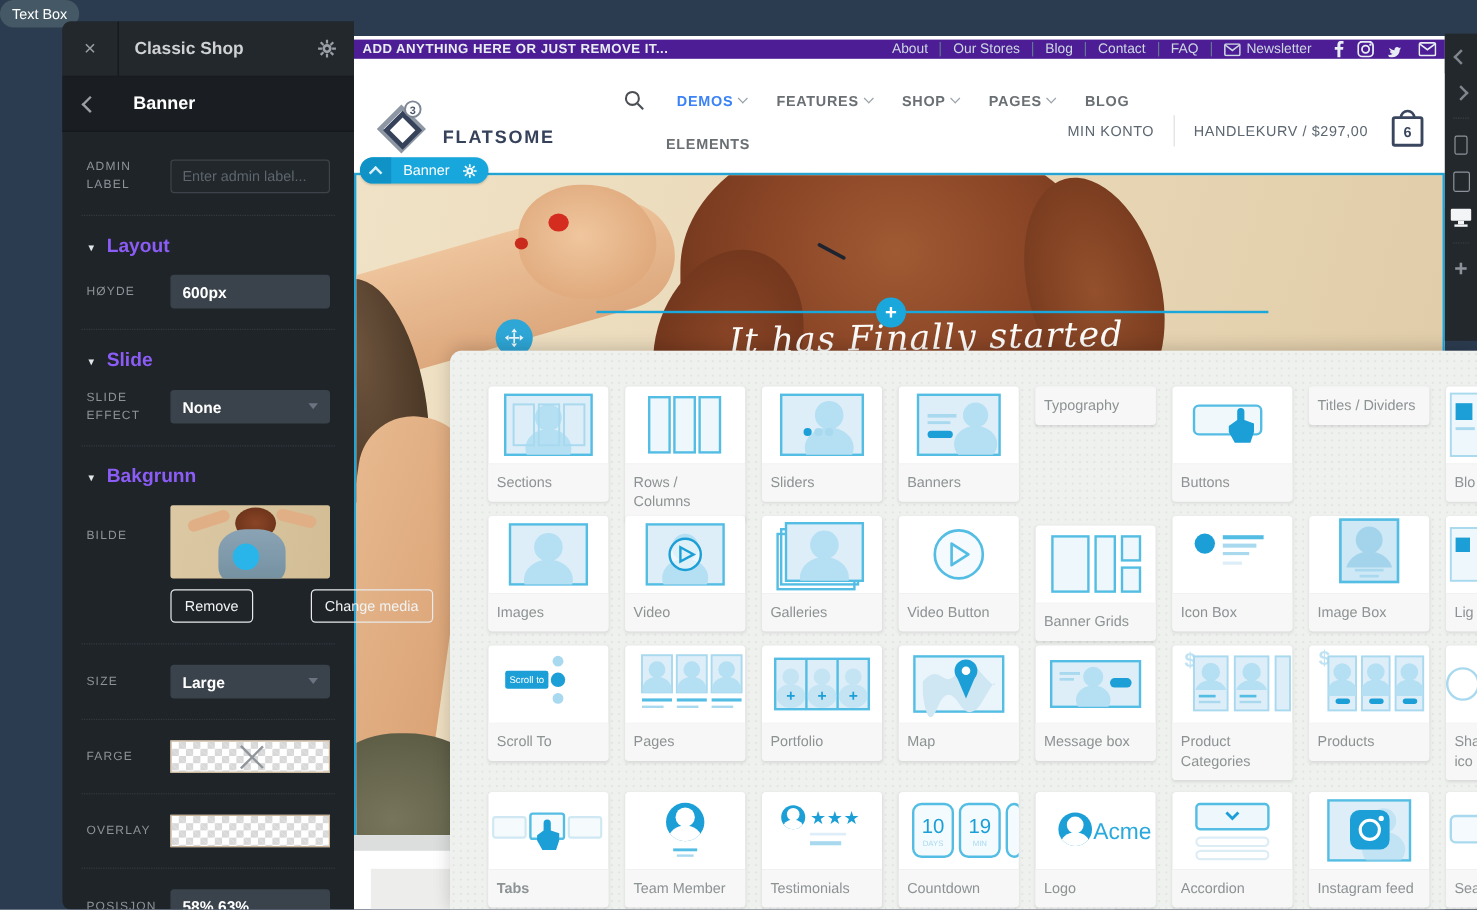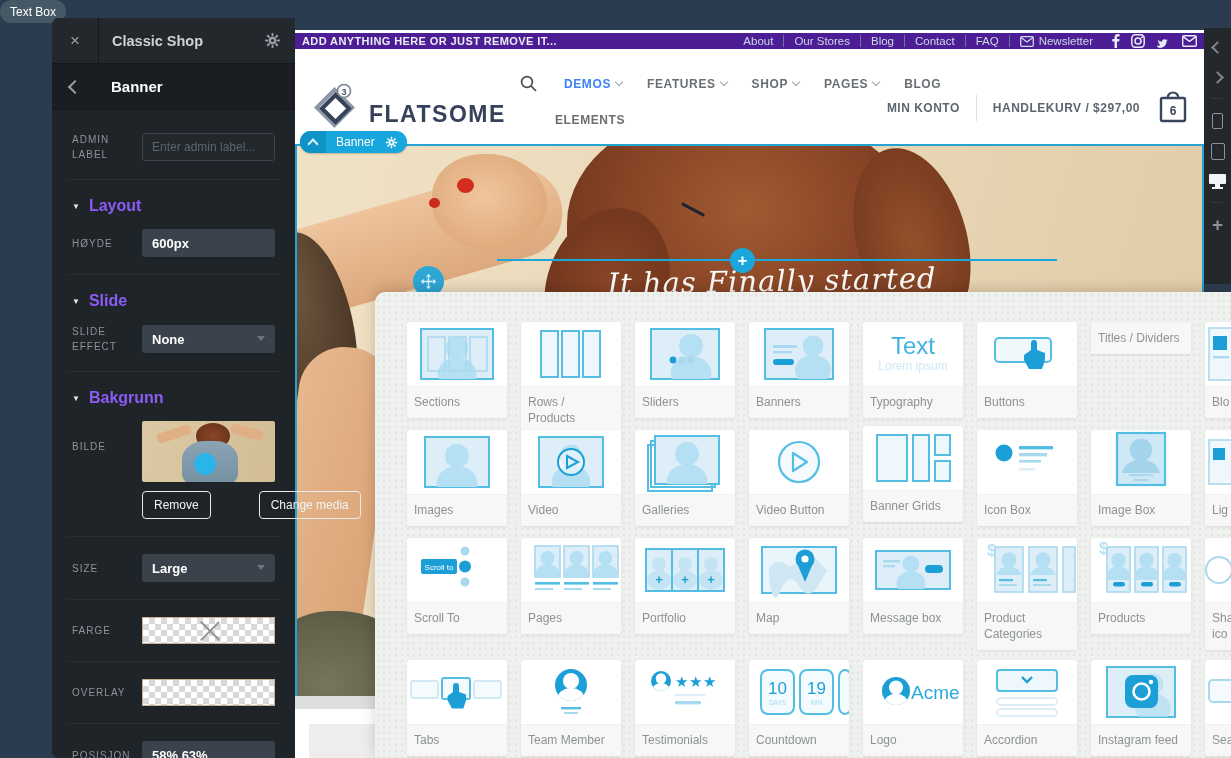--- a/index.html
+++ b/index.html
@@ -11,28 +11,28 @@
   #topbar{position:absolute;left:0;top:3px;width:100%;height:16px;background:#4c1d95;display:flex;align-items:center;justify-content:space-between;padding:0 7px;box-sizing:border-box;}
   #topbar .msg{color:#e9eef3;font-size:11px;font-weight:bold;letter-spacing:.4px;}
   #topbar .right{display:flex;align-items:center;gap:0;}
   #topbar .tlink{color:#cdd8e2;font-size:11.5px;padding:0 10px;cursor:pointer;}
   #topbar .sep{width:1px;height:12px;background:#62788e;}
   #topbar .news{display:flex;align-items:center;gap:5px;color:#cdd8e2;font-size:11.5px;padding:0 10px;}
   #topbar .socials{display:flex;align-items:center;gap:11px;margin-left:8px;}
 
   #siteheader{position:absolute;left:0;top:31px;width:100%;height:113px;background:#fff;}
   #logo{position:absolute;left:16px;top:20px;display:flex;align-items:center;gap:10px;}
-  #logo .logotext{font-size:23px;font-weight:800;letter-spacing:1.5px;color:#36415a;margin-top:14px;}
+  #logo .logotext{font-size:15px;font-weight:800;letter-spacing:1.5px;color:#36415a;margin-top:14px;}
   #menurow1{position:absolute;left:225px;top:14px;display:flex;align-items:center;gap:25px;}
   .menuitem{font-size:12px;font-weight:bold;color:#6a6f73;letter-spacing:.6px;display:flex;align-items:center;cursor:pointer;}
   .menuitem.active{color:#3b82f6;}
   .caret{display:inline-block;width:5px;height:5px;border-right:1.5px solid #9aa2a8;border-bottom:1.5px solid #9aa2a8;transform:rotate(45deg);margin-left:5px;margin-top:-3px;}
   #menurow2{position:absolute;left:260px;top:52px;}
   #hdr-right{position:absolute;right:14px;top:26px;display:flex;align-items:center;gap:16px;}
-  #hdr-right .acct{font-size:12px;font-weight:bold;color:#5b6670;letter-spacing:.5px;cursor:pointer;text-align:right;}
+  #hdr-right .acct{font-size:12px;font-weight:normal;color:#5b6670;letter-spacing:.5px;cursor:pointer;text-align:right;}
   #hdr-right .vsep{width:1px;height:26px;background:#dcdfe2;}
   #cartbag{position:relative;cursor:pointer;}
 
   
   #banner{position:absolute;left:0;top:114px;width:905px;height:550px;border:2px solid #25a3d3;overflow:hidden;background:linear-gradient(105deg,#f0e2c6,#e8d6b5 55%,#dfcaa5);}
   .ph{position:absolute;border-radius:50%;}
   #hair{left:270px;top:-40px;width:360px;height:260px;background:radial-gradient(ellipse at 50% 40%,#a05a33 0%,#8a4526 45%,#74381e 75%,#6b3019 100%);border-radius:46% 54% 48% 52%;}
   #hair2{left:250px;top:60px;width:120px;height:160px;background:radial-gradient(ellipse,#8a4526,#74381e 70%);border-radius:50%;transform:rotate(20deg);}
   #hair3{left:560px;top:0px;width:110px;height:190px;background:radial-gradient(ellipse,#94502c,#7b3d20 70%);border-radius:50%;transform:rotate(-15deg);}
   #arm{left:-60px;top:55px;width:330px;height:90px;background:linear-gradient(#eec49c,#dda87d);border-radius:48px;transform:rotate(-16deg);}
@@ -293,21 +293,21 @@
         <div class="tile" style="left: 146px; top: 30px;">
           <div class="tile-icon">
             <svg width="100" height="64" viewBox="0 0 100 64">
               <g fill="#eef7fb" stroke="#54bde4" stroke-width="2">
                 <rect x="20" y="9" width="17" height="46"></rect>
                 <rect x="41" y="9" width="17" height="46"></rect>
                 <rect x="62" y="9" width="17" height="46"></rect>
               </g>
             </svg>
           </div>
-          <div class="tile-label">Rows / Products</div>
+          <div class="tile-label">Rows / Columns</div>
         </div>
         <div class="tile" style="left: 260px; top: 30px;">
           <div class="tile-icon">
             <svg width="100" height="64" viewBox="0 0 100 64">
               <rect x="16" y="7" width="68" height="50" fill="#ddeef8" stroke="#54bde4" stroke-width="2"></rect>
               <clipPath id="c2">
                 <rect x="16" y="7" width="68" height="50"></rect>
               </clipPath>
               <g clip-path="url(#c2)">
                 <g fill="#b5dff2">
@@ -336,26 +336,20 @@
                 </g>
               </g>
               <rect x="24" y="23" width="24" height="3" fill="#a8d9ef"></rect>
               <rect x="24" y="29" width="19" height="2.4" fill="#a8d9ef"></rect>
               <rect x="24" y="37" width="21" height="6" rx="3" fill="#1b9fd6"></rect>
             </svg>
           </div>
           <div class="tile-label">Banners</div>
         </div>
         <div class="tile" style="left: 488px; top: 30px;">
-          <div class="tile-icon">
-            <svg width="100" height="64" viewBox="0 0 100 64">
-              <text x="50" y="32" text-anchor="middle" font-family="Liberation Sans, sans-serif" font-size="24" fill="#3fb3e3">Text</text>
-              <text x="50" y="48" text-anchor="middle" font-family="Liberation Sans, sans-serif" font-size="12" fill="#cfe9f6">Lorem ipsum</text>
-            </svg>
-          </div>
           <div class="tile-label">Typography</div>
         </div>
         <div class="tile" style="left: 602px; top: 30px;">
           <div class="tile-icon">
             <svg width="100" height="64" viewBox="0 0 100 64">
               <rect x="18" y="16" width="56" height="24" rx="4" fill="#f0f8fc" stroke="#54bde4" stroke-width="2"></rect>
               <path d="M54 28v-7a3 3 0 0 1 6 0v7l8 3v7l-3 9H52l-5-9v-5z" fill="#1b9fd6"></path>
             </svg>
           </div>
           <div class="tile-label">Buttons</div>
@@ -430,21 +424,21 @@
         </div>
         <div class="tile" style="left: 374px; top: 138px;">
           <div class="tile-icon">
             <svg width="100" height="64" viewBox="0 0 100 64">
               <circle cx="50" cy="32" r="20" fill="#f4fafd" stroke="#54bde4" stroke-width="2.2"></circle>
               <path d="M44 23l14 9-14 9z" fill="none" stroke="#54bde4" stroke-width="2.2" stroke-linejoin="round"></path>
             </svg>
           </div>
           <div class="tile-label">Video Button</div>
         </div>
-        <div class="tile" style="left: 488px; top: 134px;">
+        <div class="tile" style="left: 488px; top: 146px;">
           <div class="tile-icon">
             <svg width="100" height="64" viewBox="0 0 100 64">
               <g fill="#eef7fb" stroke="#54bde4" stroke-width="2">
                 <rect x="14" y="9" width="30" height="46"></rect>
                 <rect x="50" y="9" width="16" height="46"></rect>
                 <rect x="72" y="9" width="15" height="20"></rect>
                 <rect x="72" y="35" width="15" height="20"></rect>
               </g>
             </svg>
           </div>
@@ -687,21 +681,21 @@
         </div>
         <div class="tile" style="left: 830px; top: 246px;">
           <div class="tile-icon">
             <svg width="100" height="64" viewBox="0 0 100 64">
               <circle cx="14" cy="32" r="13" fill="none" stroke="#a8d9ef" stroke-width="2"></circle>
             </svg>
           </div>
           <div class="tile-label">Sha
 ico</div>
         </div>
-        <div class="tile" style="left: 32px; top: 368px;">
+        <div class="tile" style="left: 32px; top: 368px; font-weight: bold;">
           <div class="tile-icon">
             <svg width="100" height="64" viewBox="0 0 100 64">
               <g fill="#f5fafd">
                 <rect x="4" y="21" width="27" height="17" rx="2" stroke="#cfe8f4" stroke-width="1.8"></rect>
                 <rect x="67" y="21" width="27" height="17" rx="2" stroke="#cfe8f4" stroke-width="1.8"></rect>
                 <rect x="35" y="18" width="28" height="21" rx="2" stroke="#54bde4" stroke-width="2"></rect>
               </g>
               <path d="M46 32v-6a3 3 0 0 1 6 0v6l7 2.4v6l-2.6 8H45l-4.4-8v-4.4z" fill="#1b9fd6"></path>
             </svg>
           </div>

